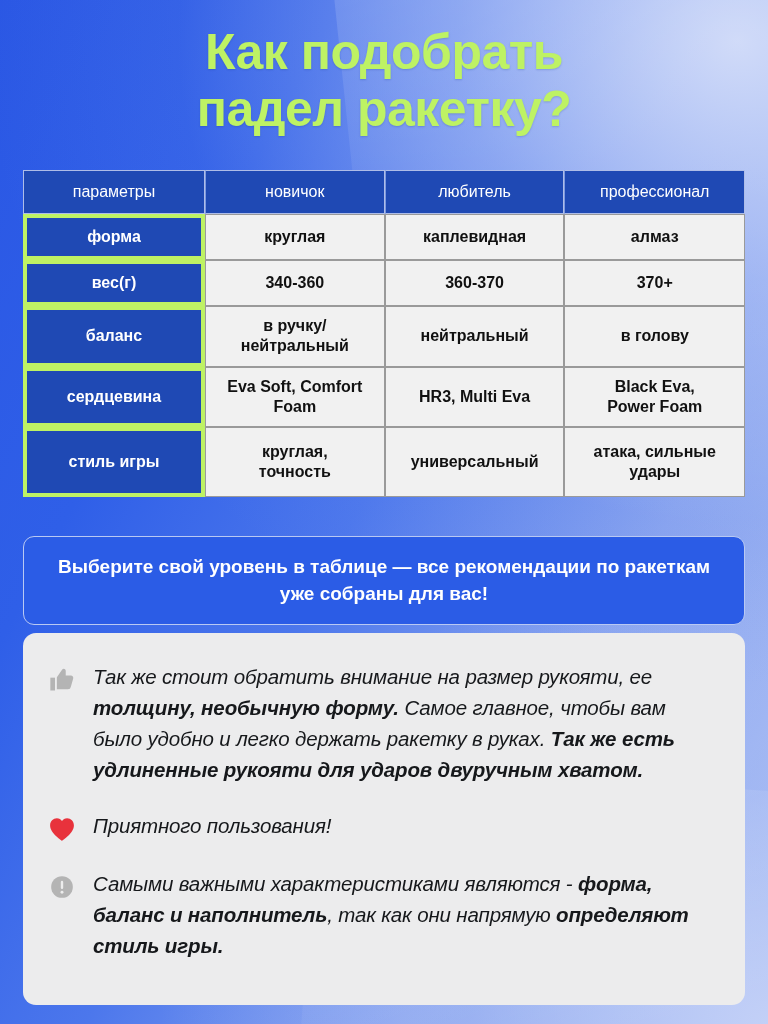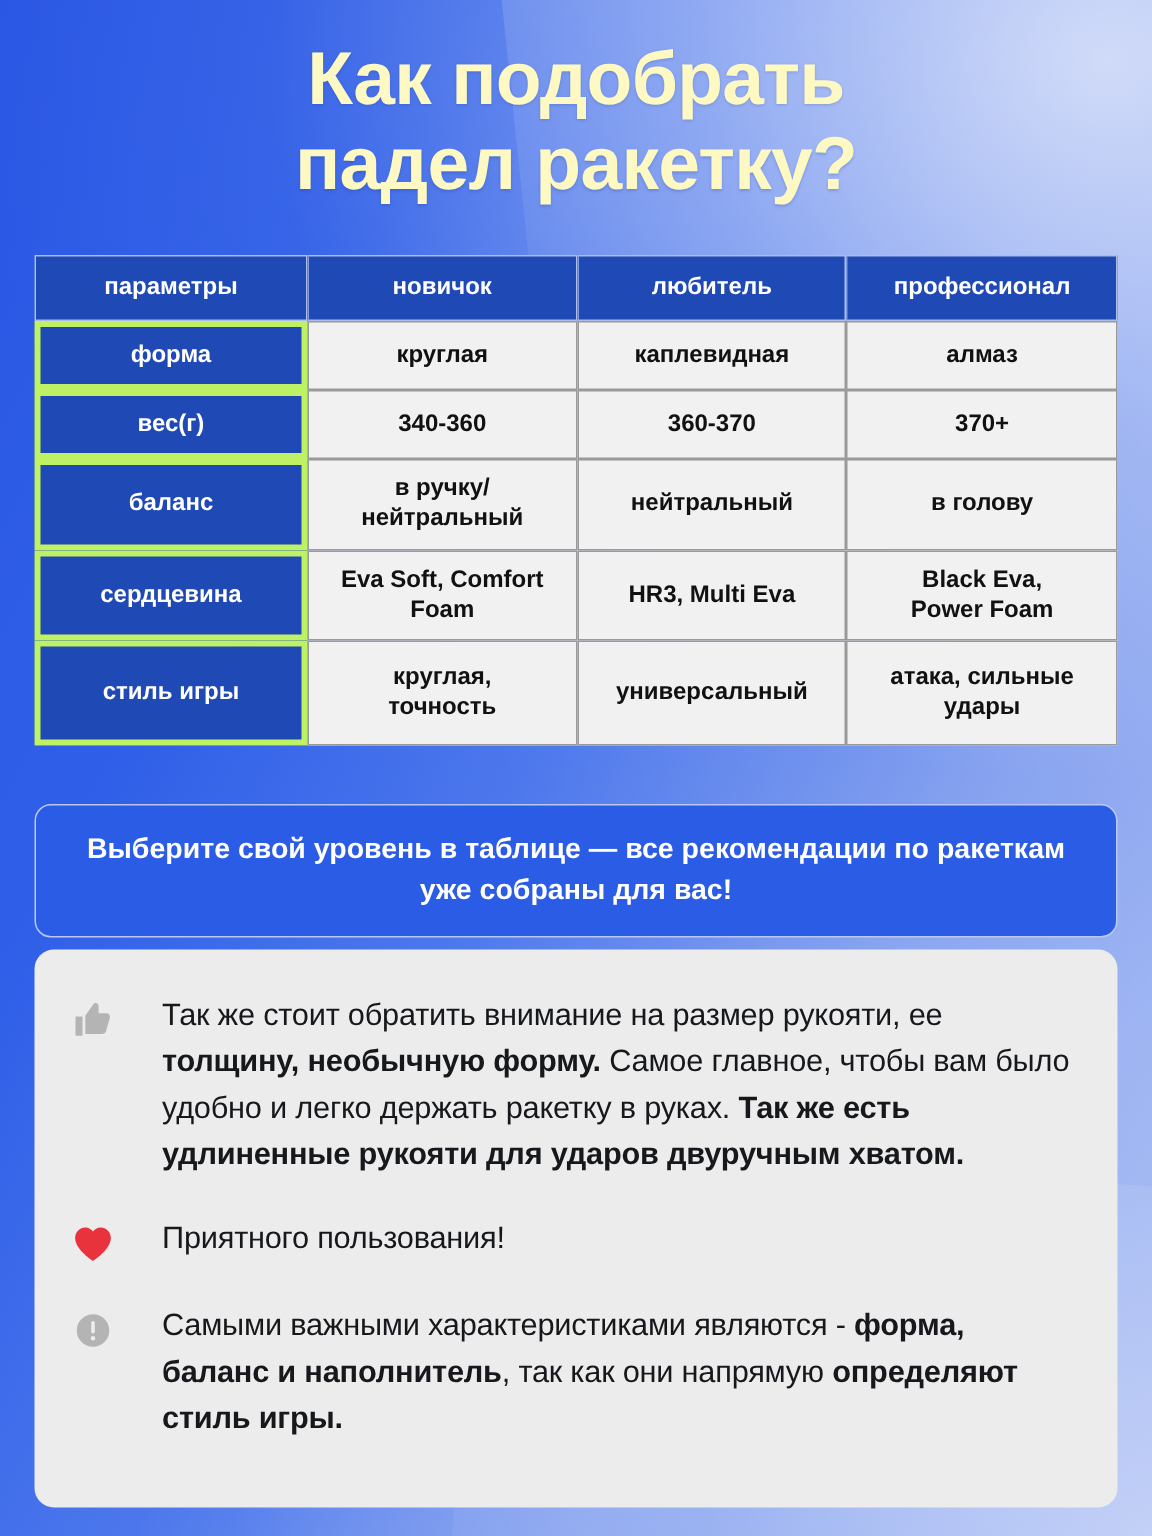--- a/index.html
+++ b/index.html
@@ -54,21 +54,21 @@
     height: 1024px;
   }
 
   
   .title {
     position: absolute;
     top: 24px;
     left: 0;
     width: 768px;
     text-align: center;
-    color: #fef9c3;
+    color: #bef264;
     font-size: 50px;
     font-weight: bold;
     line-height: 1.14;
     letter-spacing: -0.5px;
     text-shadow: 0 1px 2px rgba(20,50,140,0.22);
   }
   .title-line { display: block; }
 
   
   .table-wrap {
@@ -93,21 +93,21 @@
     vertical-align: middle;
     font-size: 16px;
     line-height: 1.26;
     padding: 9px 6px;
   }
 
   
   table.cmp thead th {
     background: #1f49b4;
     color: #ffffff;
-    font-weight: bold;
+    font-weight: normal;
     font-size: 16px;
     height: 44px;
     border: 1px solid #aebde8;
   }
   table.cmp thead th + th { border-left: 1px solid #7e9ae0; }
 
   
   table.cmp td.rowlabel {
     background: #1f49b4;
     color: #ffffff;
@@ -162,21 +162,22 @@
     top: 633px;
     width: 722px;
     height: 372px;
     background: #ececed;
     border-radius: 13px;
     padding: 28px 26px 22px 22px;
   }
   .note {
     display: flex;
     align-items: flex-start;
-    gap: 29px;
+    gap: 14px;
+    font-style: italic;
   }
   .note + .note { margin-top: 24px; }
 
   .note-icon {
     flex: 0 0 34px;
     width: 34px;
     height: 30px;
     display: flex;
     align-items: center;
     justify-content: center;

